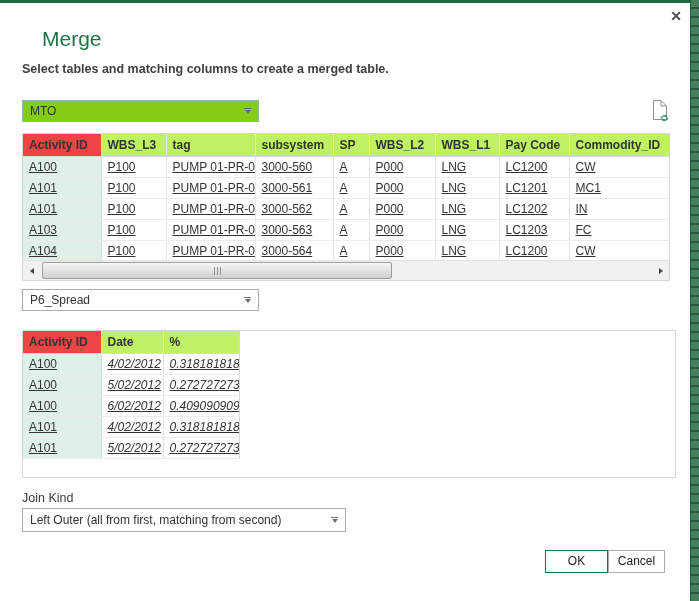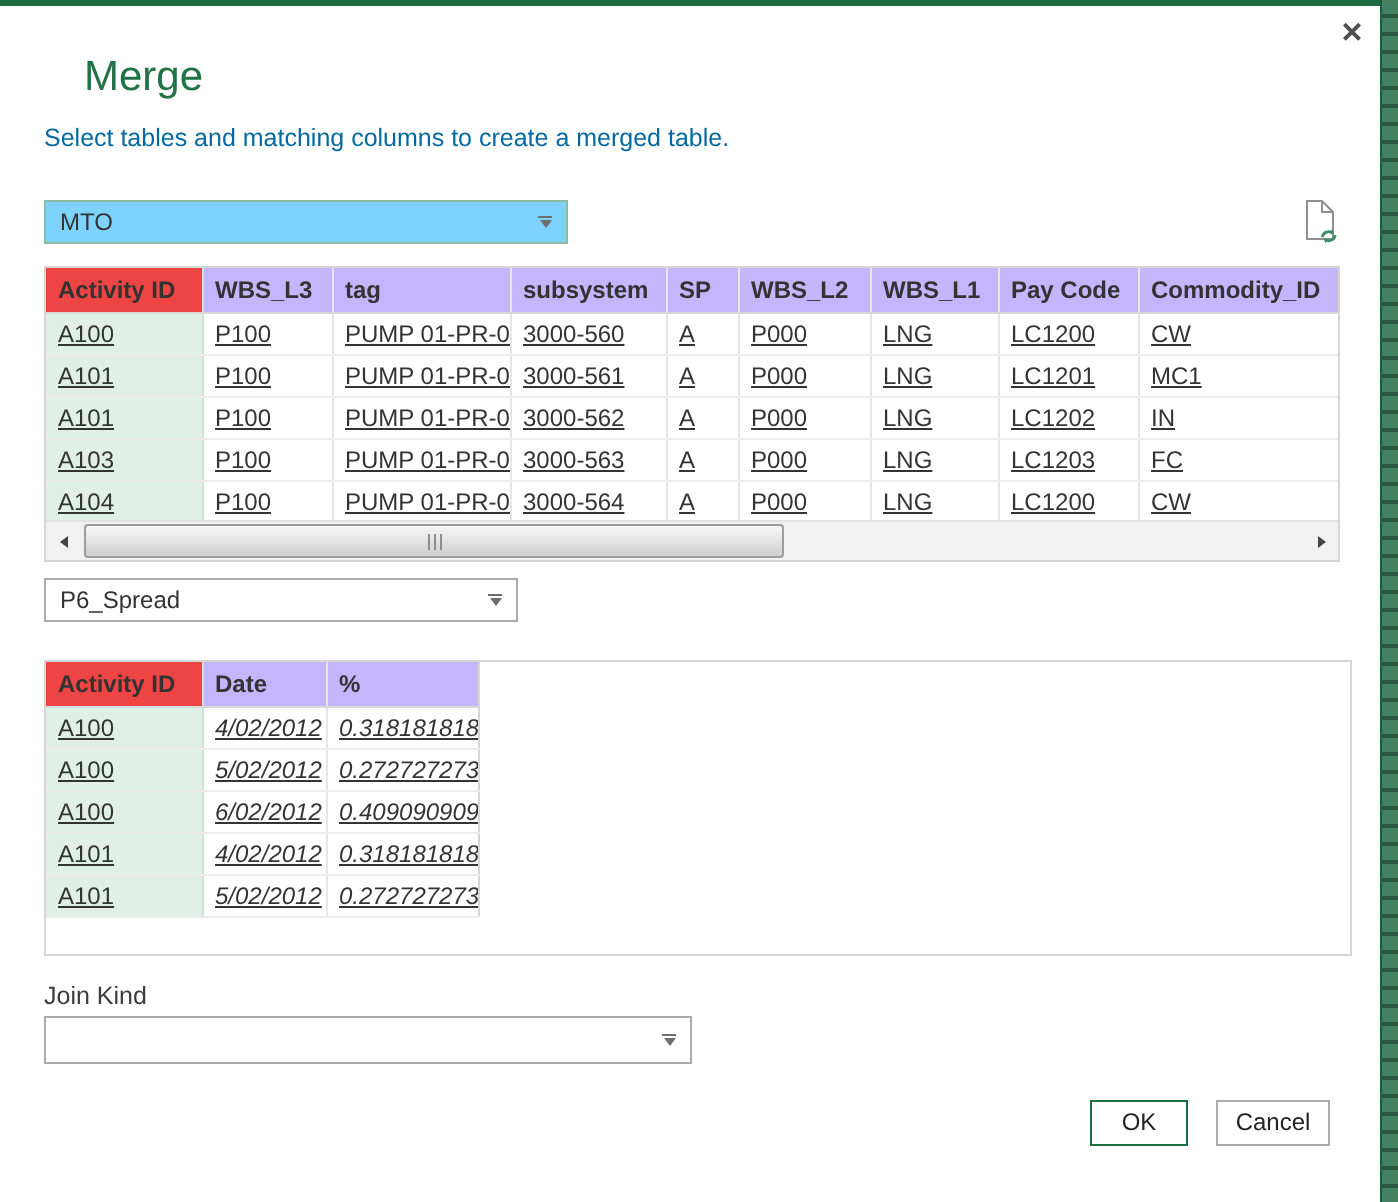--- a/index.html
+++ b/index.html
@@ -13,51 +13,51 @@
     position:absolute; top:0; right:0; width:8px; height:601px;
     background:repeating-linear-gradient(to bottom,#45815f 0px 7px,#2b5740 7px 9px);
     border-left:1px solid #1e5c41;
   }
   .close-btn {
     position:absolute; left:665px; top:6px; width:22px; height:20px;
     font-size:14px; font-weight:bold; color:#4d4d4d; text-align:center; line-height:20px;
     cursor:pointer;
   }
   .title { position:absolute; left:22px; top:27px; font-size:21px; color:#217346; font-weight:400;margin-left:20px; }
-  .subtitle { position:absolute; left:22px; top:62px; font-size:12.5px; color:#0369a1; }
+  .subtitle { position:absolute; left:22px; top:62px; font-size:12.5px; color:#404040;font-weight:bold; }
 
   
   .dropdown {
     position:absolute; height:22px; box-sizing:border-box;
     border:1px solid #ababab; background:#fff;
     display:flex; align-items:center; padding:0 7px;
     font-size:12px; color:#333; cursor:pointer;
   }
-  .dd-mto { left:22px; top:100px; width:262px; background:#7dd3fc; border-color:#8abca1; }
+  .dd-mto { left:22px; top:100px; width:237px; background:#84cc16; border-color:#8abca1; }
   .dd-p6 { left:22px; top:289px; width:237px; }
   .dd-join { left:22px; top:508px; width:324px; height:24px; }
   .dd-arrow { margin-left:auto; display:flex; flex-direction:column; align-items:center; gap:1px; }
   .dd-arrow .bar { width:7px; height:1px; background:#6e6e6e; }
   .dd-arrow .tri { width:0; height:0; border-left:3.5px solid transparent; border-right:3.5px solid transparent; border-top:4px solid #6e6e6e; }
 
   .refresh-icon { position:absolute; left:650px; top:99px; width:20px; height:24px; cursor:pointer; }
 
   
   .tbl-box { position:absolute; box-sizing:border-box; border:1px solid #d6d6d6; background:#fff; }
   .box1 { left:22px; top:133px; width:648px; height:148px; }
   .box2 { left:22px; top:330px; width:654px; height:148px; }
 
   table.grid { border-collapse:collapse; table-layout:fixed; }
   table.grid th, table.grid td {
     overflow:hidden; white-space:nowrap; text-overflow:clip;
     padding:2px 6px; font-size:12px; text-align:left;
     border-right:1px solid #e6e6e6; border-bottom:1px solid #ececec;
   }
   table.grid th {
-    background:#c4b5fd; font-weight:bold; color:#333; height:18px;
+    background:#bef264; font-weight:bold; color:#333; height:18px;
     border-bottom:1px solid #d9d9d9;
   }
   table.grid td { height:16px; color:#333;text-decoration:underline; }
   table.grid .keycol { background:#e1f0e6; border-right-color:#cde4d6; }
   table.grid th.keycol { background:#ef4444; }
   table.grid .lastcol { border-right:1px solid #d6d6d6; }
   table.t1 .lastcol { border-right:none; }
   td.italic { font-style:italic; }
 
   
@@ -77,21 +77,21 @@
     display:flex; align-items:center; justify-content:center; gap:2px; cursor:pointer;
   }
   .scroll-thumb i { display:block; width:1px; height:8px; background:#8f8f8f; }
 
   .join-label { position:absolute; left:22px; top:491px; font-size:12.5px; color:#3c3c3c; }
 
   .btn {
     position:absolute; top:550px; height:23px; box-sizing:border-box;
     background:#fff; font-size:12px; color:#222; text-align:center; line-height:21px; cursor:pointer;
   }
-  .btn-ok { left:545px; width:49px; border:1px solid #1e6e43; }
+  .btn-ok { left:545px; width:63px; border:1px solid #1e6e43; }
   .btn-cancel { left:608px; width:57px; border:1px solid #ababab; }
 </style>
 </head>
 <body>
 
 <div class="screen">
   <div class="strip-top"></div>
   <div class="strip-right"></div>
 
   <div class="close-btn">✕</div>
@@ -264,20 +264,21 @@
           <td class="keycol">A101</td>
           <td class="italic">5/02/2012</td>
           <td class="italic lastcol">0.272727273</td>
         </tr>
       </tbody>
     </table>
   </div>
 
   <div class="join-label">Join Kind</div>
   <div class="dropdown dd-join">
+    <span>Left Outer (all from first, matching from second)</span>
     <span class="dd-arrow">
         <span class="bar"></span>
         <span class="tri"></span>
       </span>
   </div>
 
   <div class="btn btn-ok">OK</div>
   <div class="btn btn-cancel">Cancel</div>
 </div>
 

